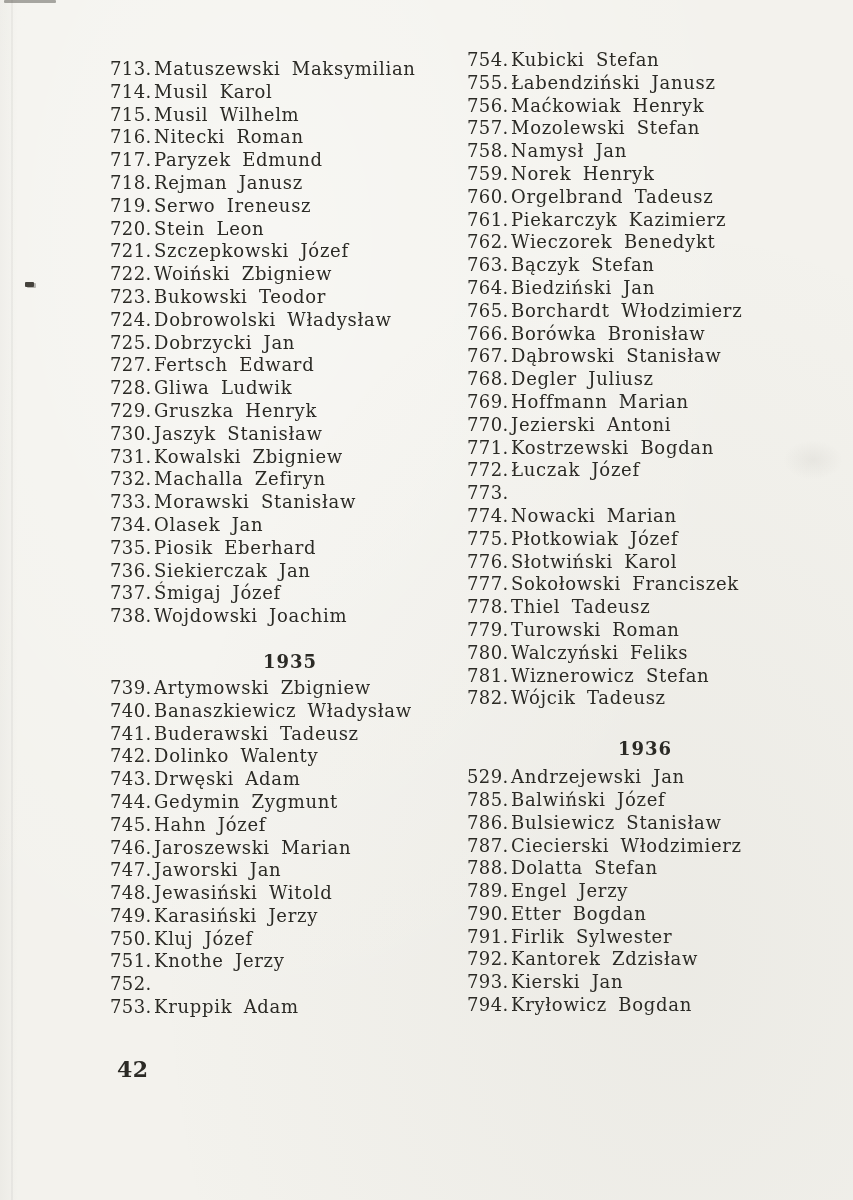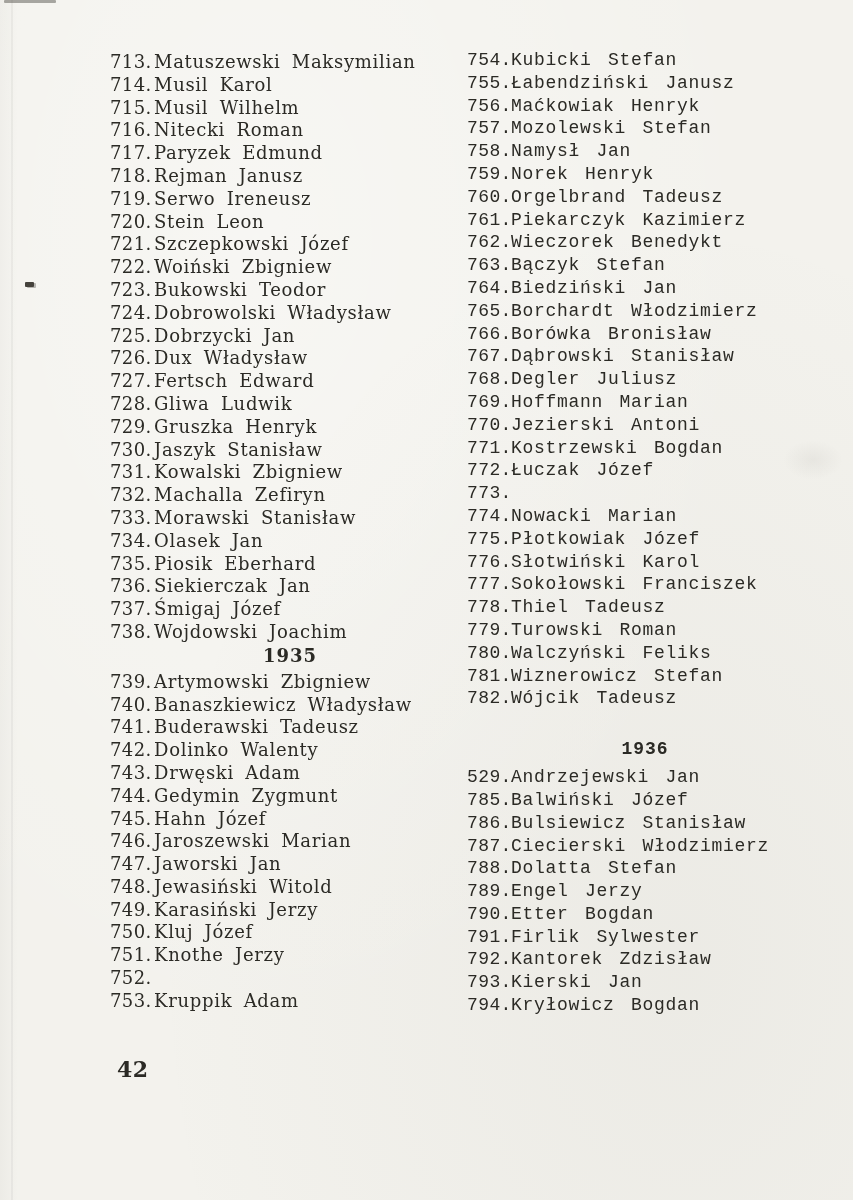--- a/index.html
+++ b/index.html
@@ -22,30 +22,31 @@
       linear-gradient(90deg, rgba(110,105,95,0.05) 0px, rgba(110,105,95,0) 18px);
   }
   .column {
     position: absolute;
     width: 346px;
     font-size: 18px;
     line-height: 22.8px;
     letter-spacing: 0.7px;
     word-spacing: 5px;
   }
-  #col-left  { left: 110px; top: 51px; }
-  #col-right { left: 467px; top: 49px; font-family: Liberation Mono, monospace; }
+  #col-left  { left: 110px; top: 58px; }
+  #col-right { left: 467px; top: 49px; }
   .entry { display: flex; height: 22.8px; white-space: nowrap; }
   .entry .num  { display: inline-block; width: 44px; flex: 0 0 44px; letter-spacing: 0.4px; }
   .entry .name { display: inline-block; }
   .year-heading {
     font-weight: bold;
     text-align: center;
     height: 24px;
     line-height: 24px;
+    margin-top: 22px;
     margin-bottom: 3px;
     letter-spacing: 1px;
     padding-left: 14px;
   }
   #col-right .year-heading { margin-top: 27px; margin-bottom: 5px; padding-left: 10px; }
   .page-number {
     position: absolute;
     left: 117px;
     top: 1056px;
     font-size: 22px;
@@ -127,24 +128,20 @@
     </div>
     <div class="entry">
       <span class="num">724.</span>
       <span class="name">Dobrowolski Władysław</span>
     </div>
     <div class="entry">
       <span class="num">725.</span>
       <span class="name">Dobrzycki Jan</span>
     </div>
     <div class="entry">
-      <span class="num">726.</span>
-      <span class="name">Dux Władysław</span>
-    </div>
-    <div class="entry">
       <span class="num">727.</span>
       <span class="name">Fertsch Edward</span>
     </div>
     <div class="entry">
       <span class="num">728.</span>
       <span class="name">Gliwa Ludwik</span>
     </div>
     <div class="entry">
       <span class="num">729.</span>
       <span class="name">Gruszka Henryk</span>

